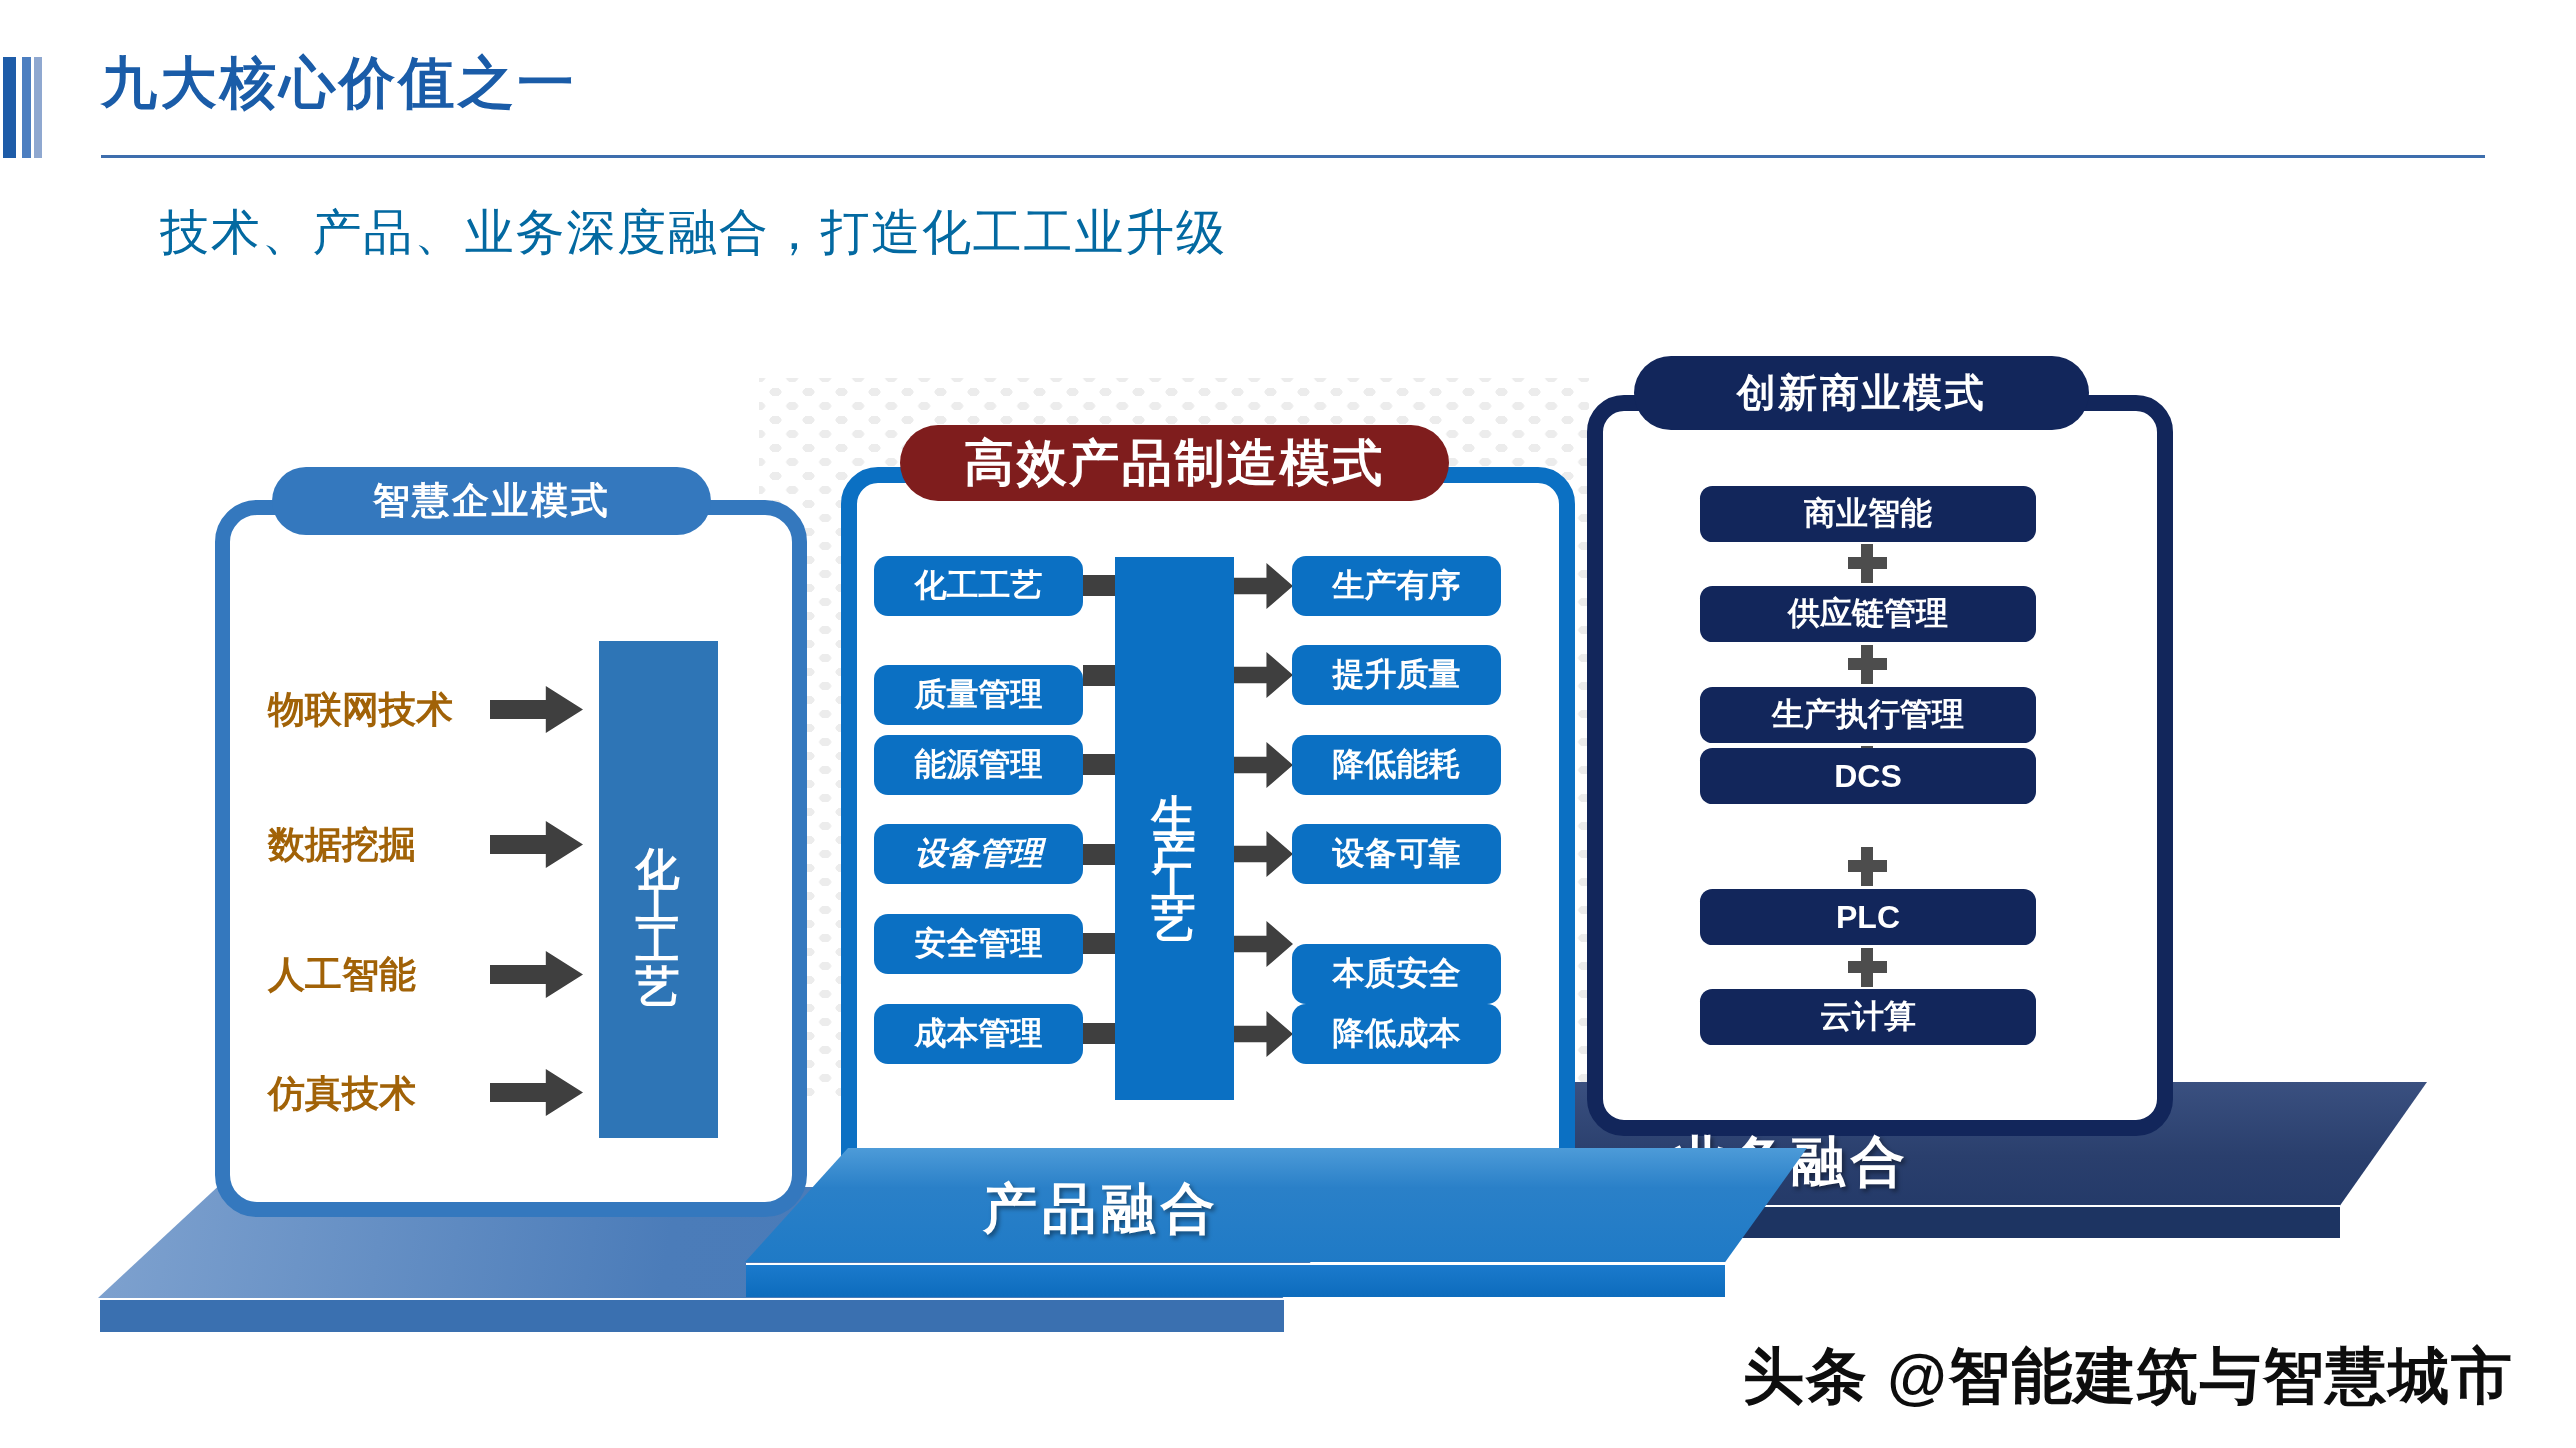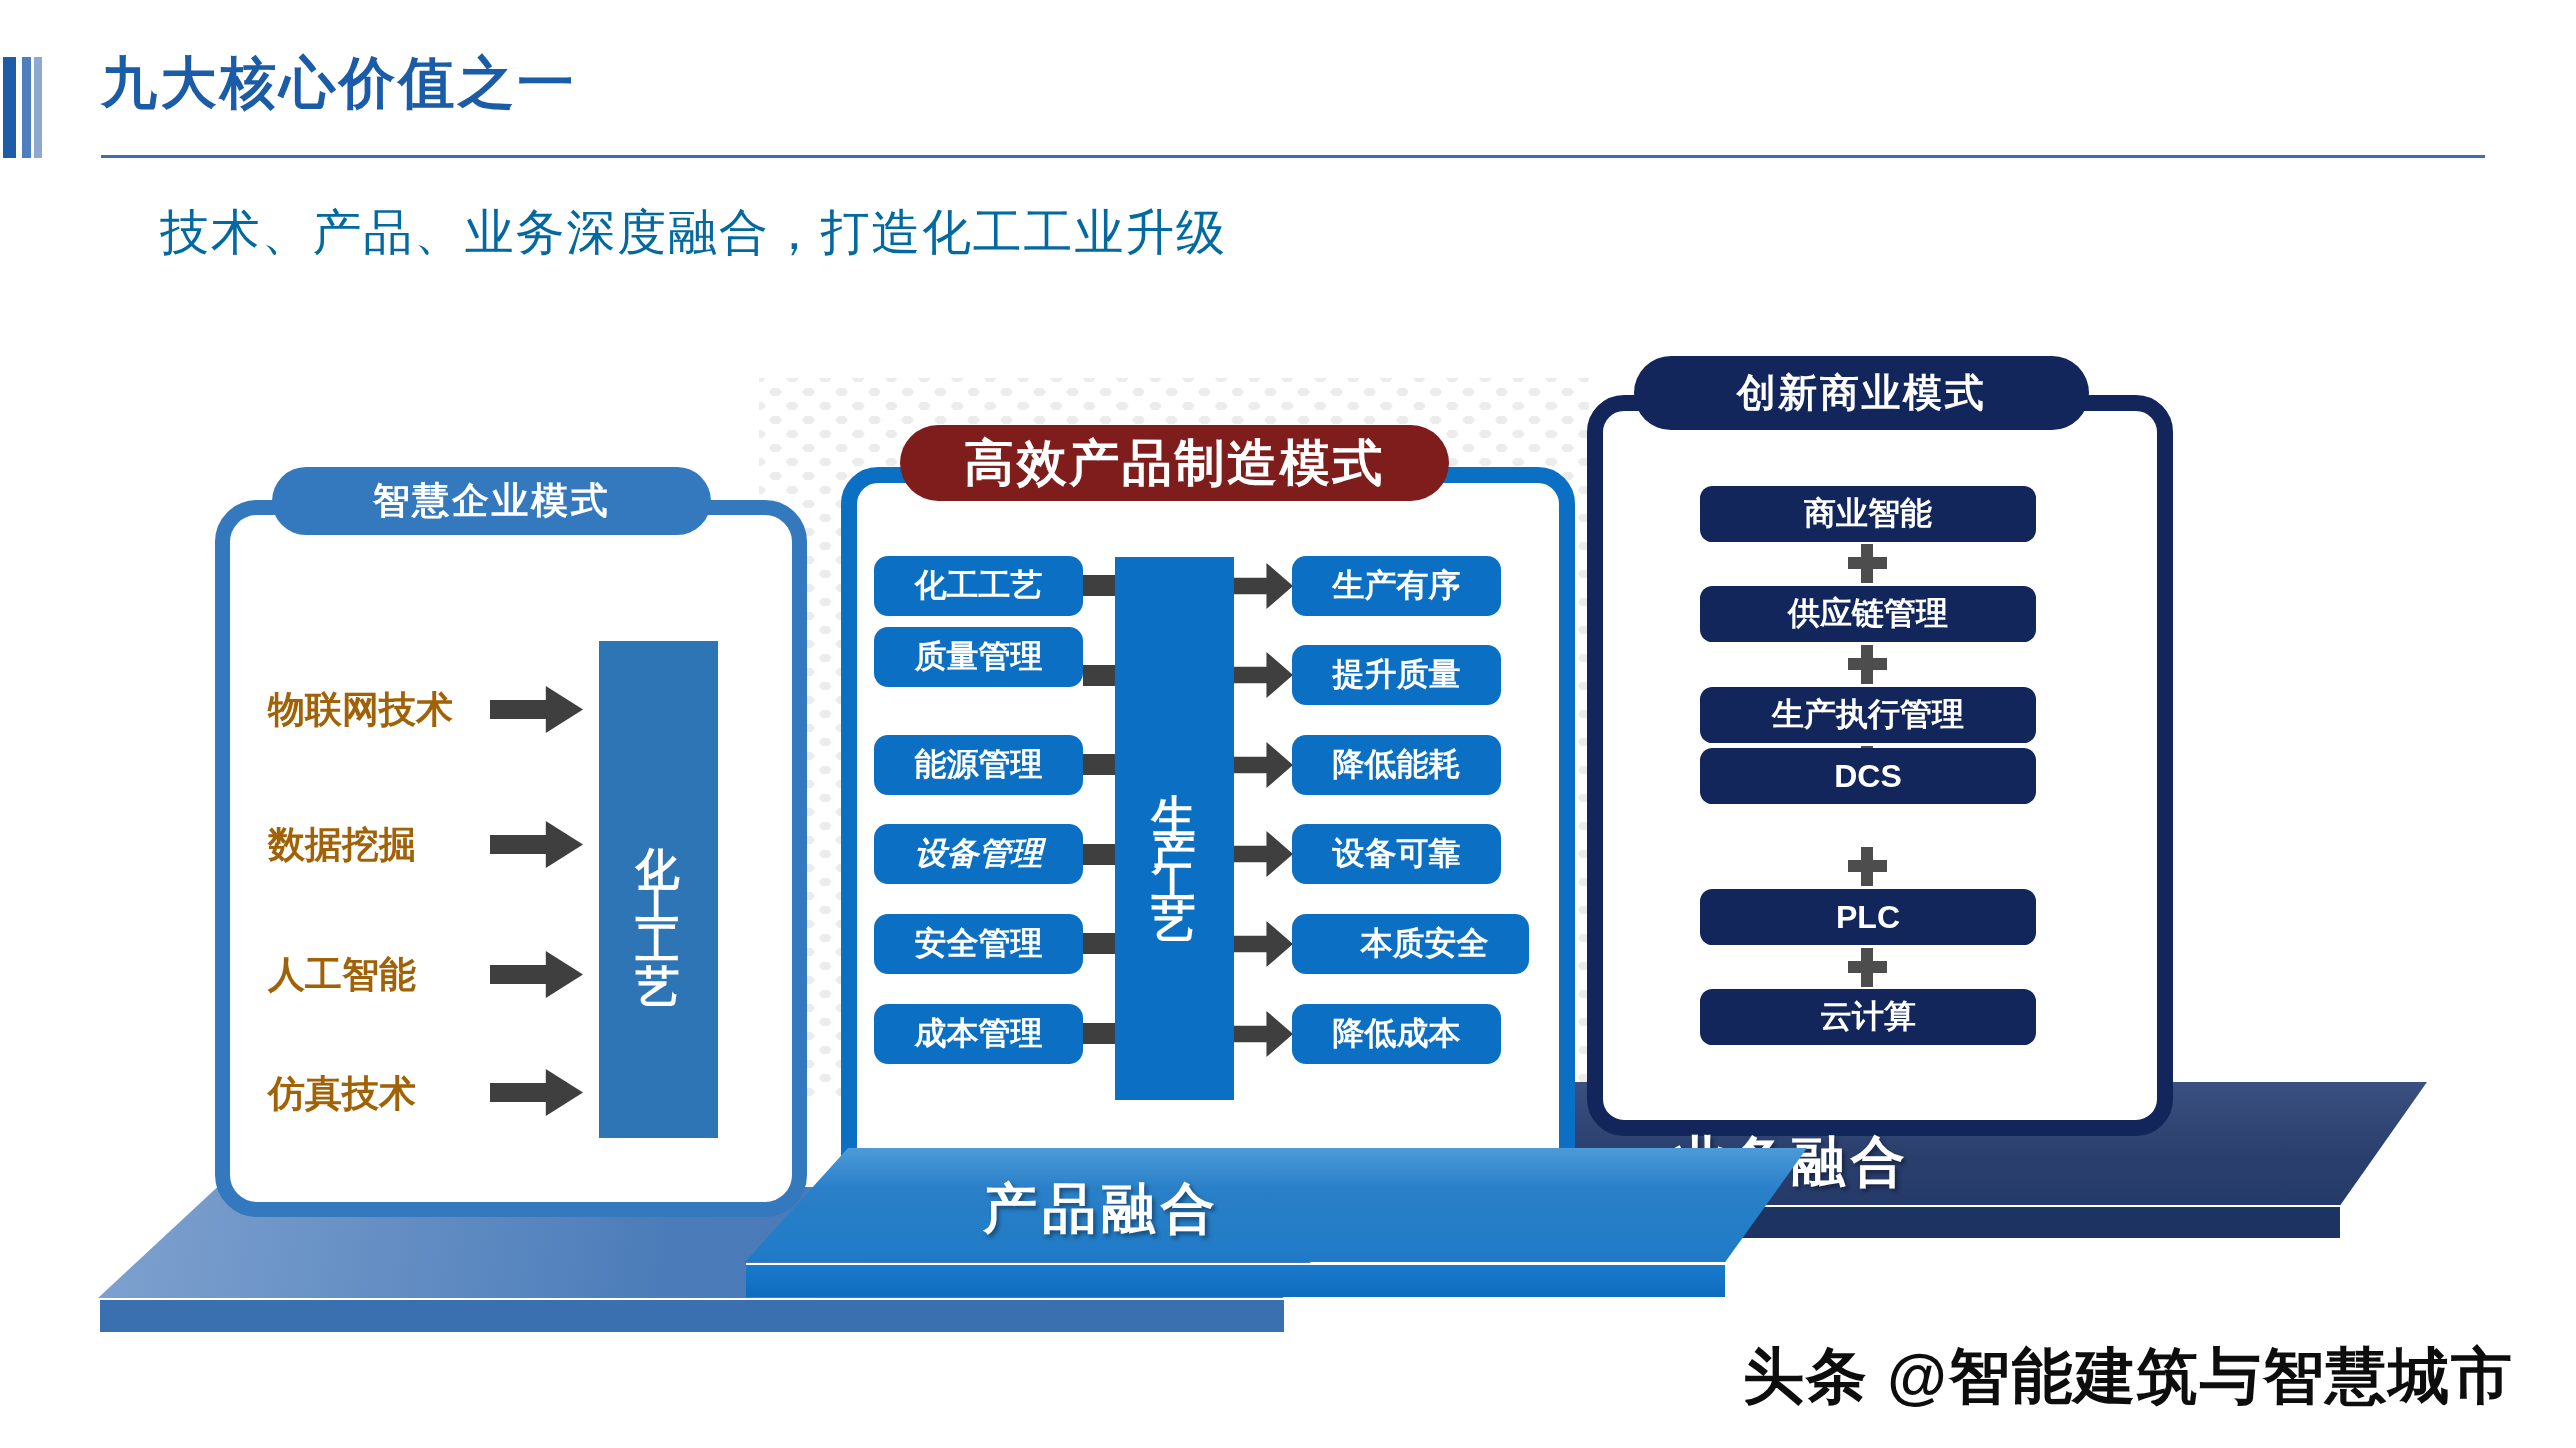--- a/index.html
+++ b/index.html
@@ -121,21 +121,21 @@
   <div class="arrow arrow-l" style="top:821px;"></div>
   <div class="arrow arrow-l" style="top:951px;"></div>
   <div class="arrow arrow-l" style="top:1069px;"></div>
   <div class="vbar vbar-left">化工工艺</div>
   <div class="plat-label" style="left:255px;top:1219px;">技术融合</div>
 
   <div class="panel-rect panel-mid"></div>
   <div class="panel-pill pill-mid">高效产品制造模式</div>
 
   <div class="blue-box in-box" style="top:556px;">化工工艺</div>
-  <div class="blue-box in-box" style="top:627px;">质量管理</div>
+  <div class="blue-box in-box" style="top:665px;">质量管理</div>
   <div class="blue-box in-box" style="top:735px;">能源管理</div>
   <div class="blue-box in-box" style="top:824px;font-style:italic;">设备管理</div>
   <div class="blue-box in-box" style="top:914px;">安全管理</div>
   <div class="blue-box in-box" style="top:1004px;">成本管理</div>
 
   <div class="shaft mid-shaft" style="top:575px;"></div>
   <div class="shaft mid-shaft" style="top:665px;"></div>
   <div class="shaft mid-shaft" style="top:754px;"></div>
   <div class="shaft mid-shaft" style="top:844px;"></div>
   <div class="shaft mid-shaft" style="top:933px;"></div>
@@ -147,21 +147,21 @@
   <div class="arrow mid-arrow" style="top:652px;"></div>
   <div class="arrow mid-arrow" style="top:742px;"></div>
   <div class="arrow mid-arrow" style="top:831px;"></div>
   <div class="arrow mid-arrow" style="top:921px;"></div>
   <div class="arrow mid-arrow" style="top:1011px;"></div>
 
   <div class="blue-box out-box" style="top:556px;">生产有序</div>
   <div class="blue-box out-box" style="top:645px;">提升质量</div>
   <div class="blue-box out-box" style="top:735px;">降低能耗</div>
   <div class="blue-box out-box" style="top:824px;">设备可靠</div>
-  <div class="blue-box out-box" style="top:914px;padding-left:28px;">本质安全</div>
+  <div class="blue-box out-box" style="top:944px;">本质安全</div>
   <div class="blue-box out-box" style="top:1004px;">降低成本</div>
 
   <div class="plat-label" style="left:917px;top:1173px;z-index:3;">产品融合</div>
 
   <div class="panel-rect panel-right"></div>
   <div class="panel-pill pill-right">创新商业模式</div>
 
   <div class="blue-box stack-box" style="top:486px;">商业智能</div>
   <div class="plus" style="top:544px;"></div>
   <div class="blue-box stack-box" style="top:586px;">供应链管理</div>

